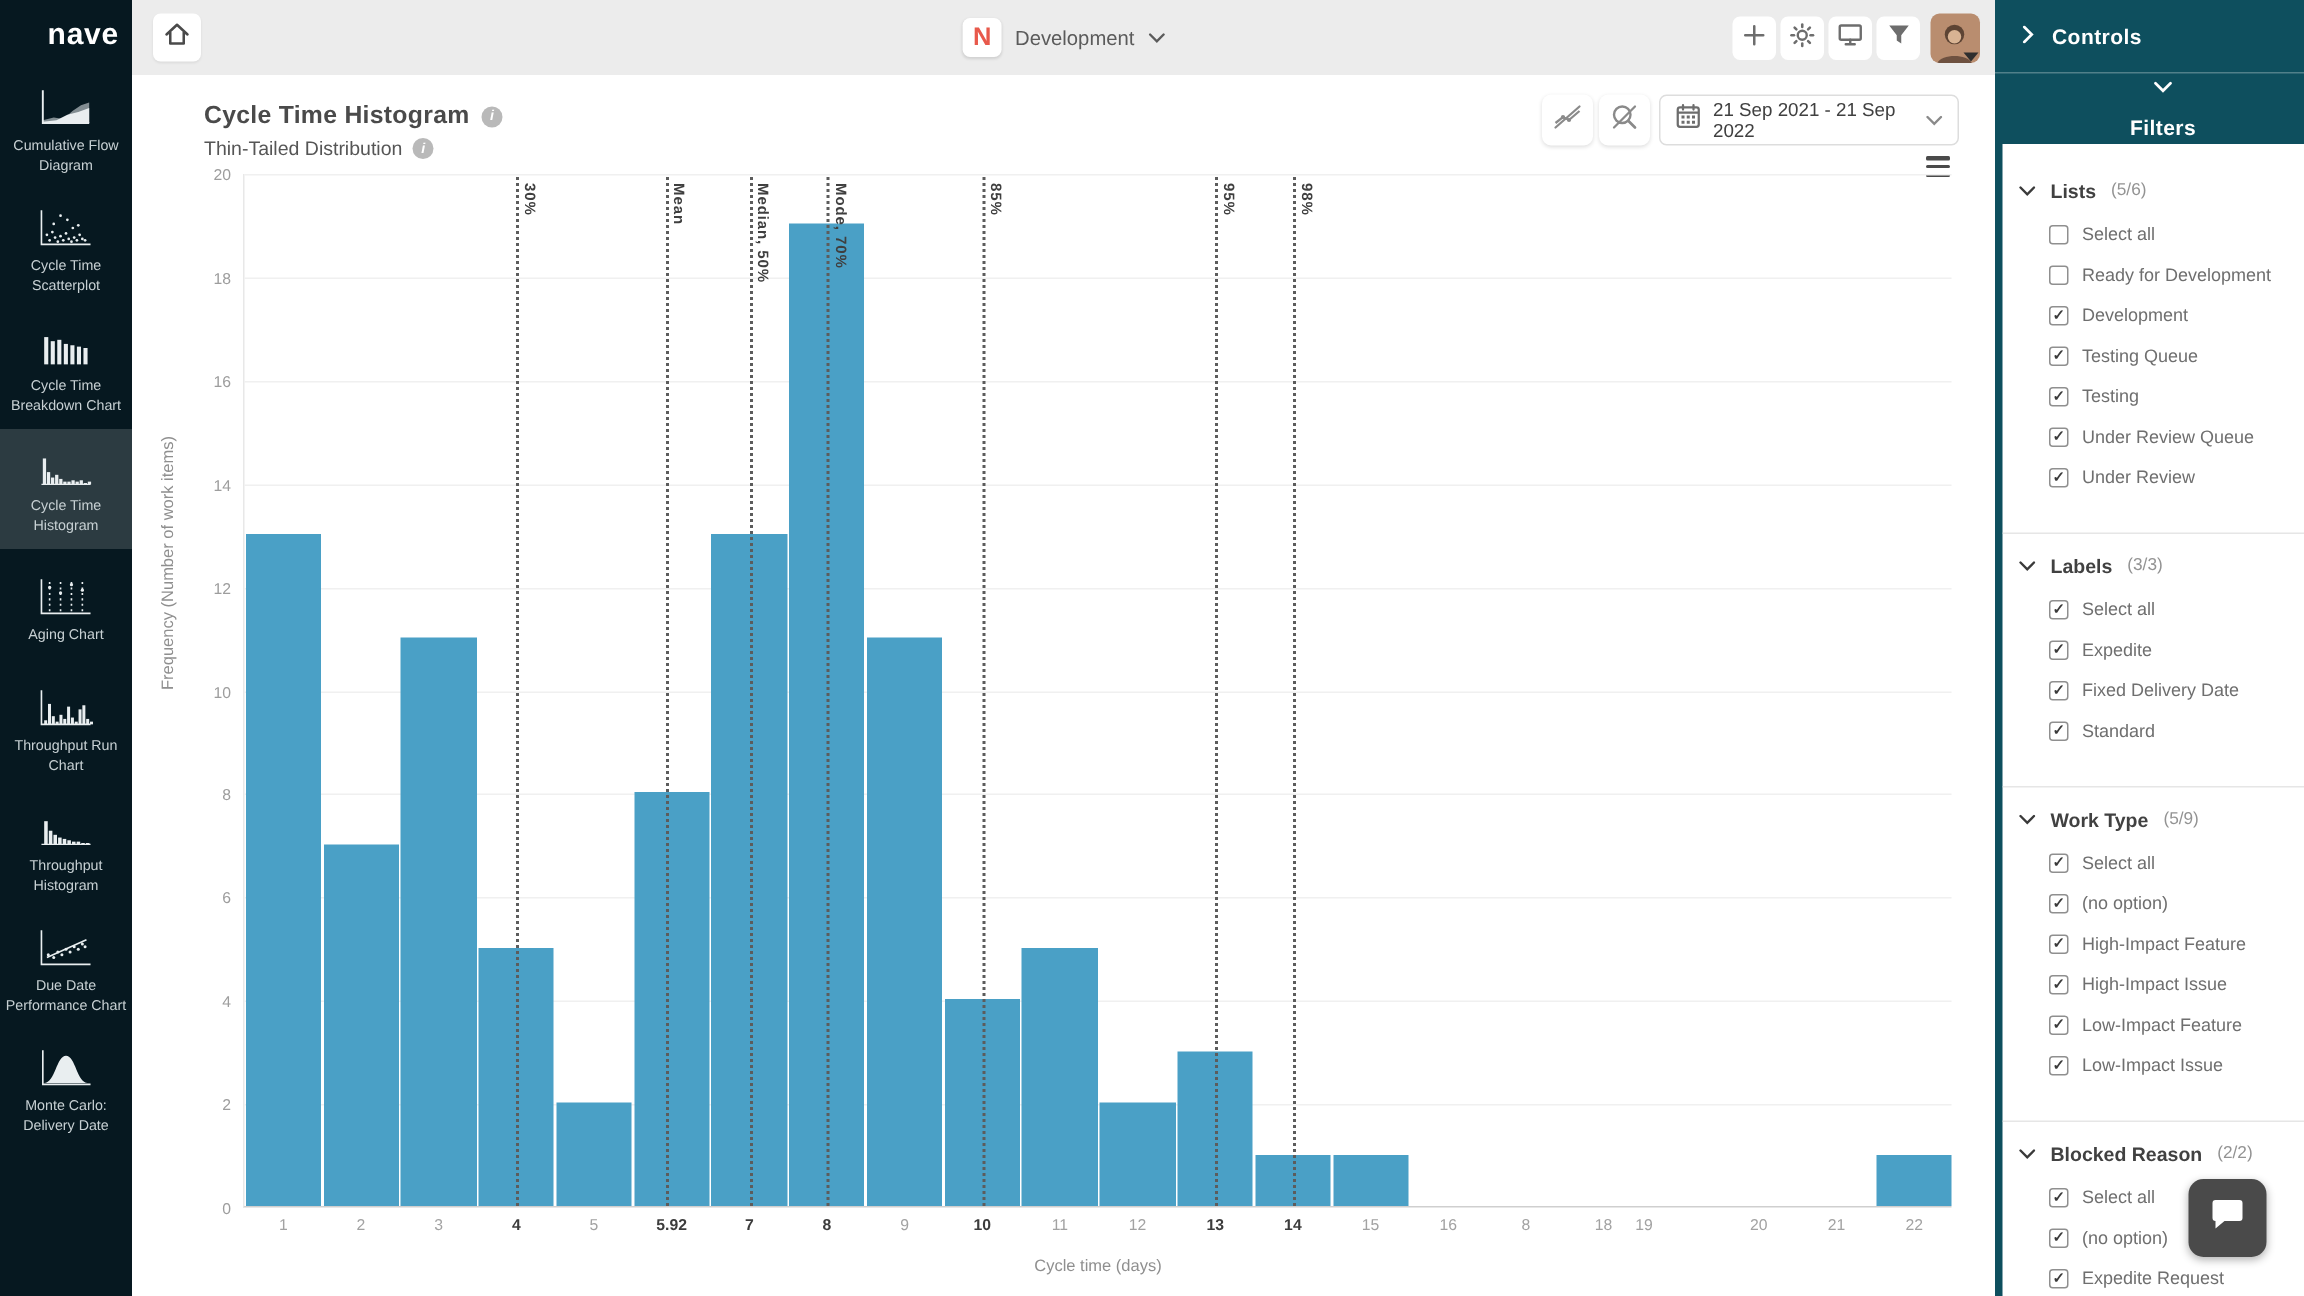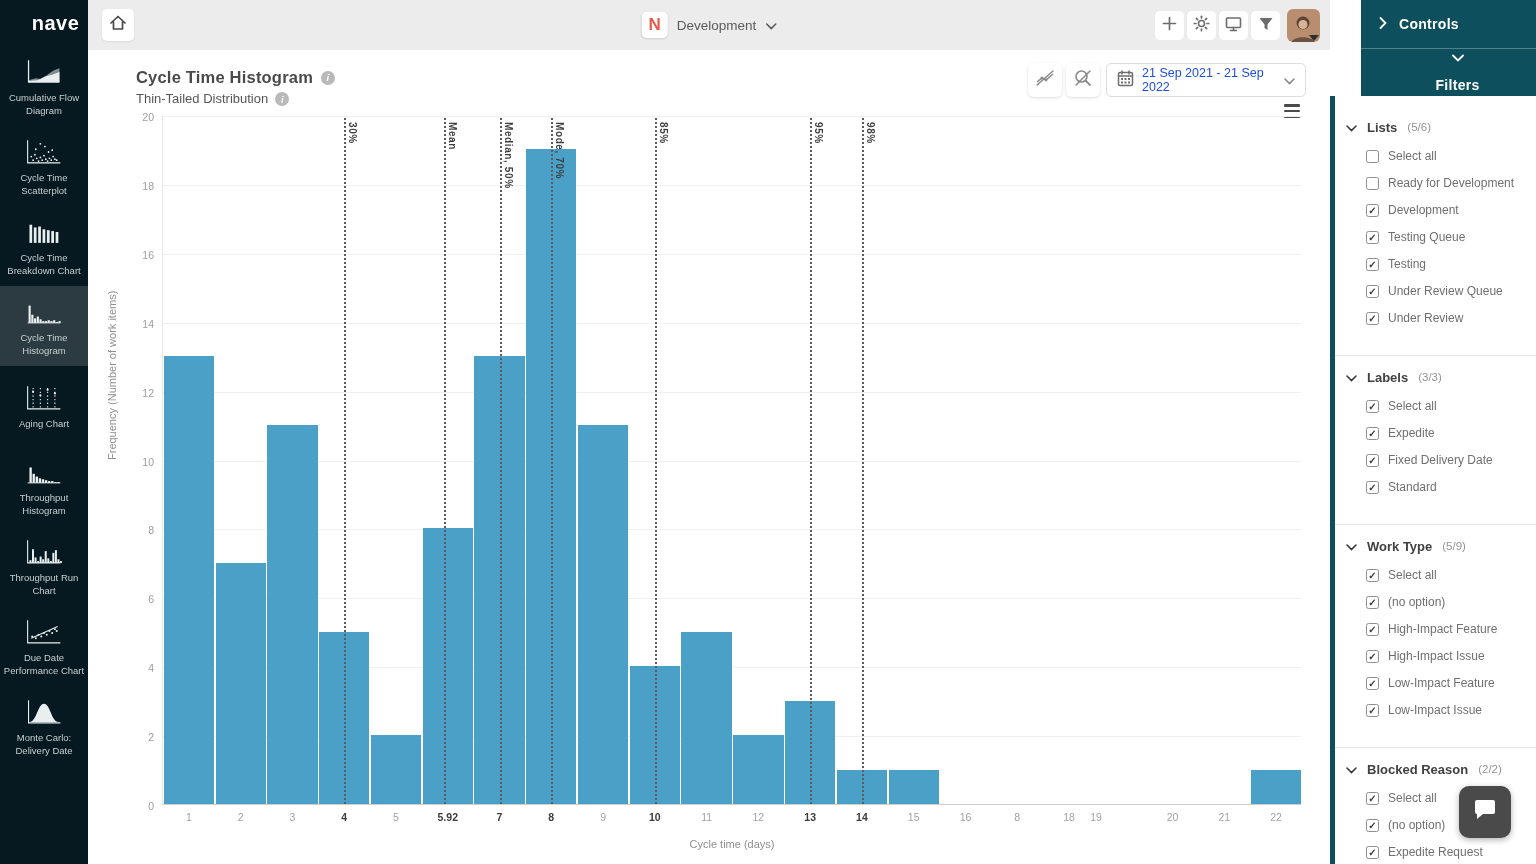--- a/index.html
+++ b/index.html
@@ -28,38 +28,38 @@
   .avatar { width:33px; height:33px; border-radius:6px; background:#b98d6f; position:relative; overflow:hidden; cursor:pointer; margin-left:4px; }
   .avatar svg { position:absolute; left:0; top:2px; }
   .avatar .caret { position:absolute; right:1px; bottom:1px; width:0; height:0; border-left:5px solid transparent; border-right:5px solid transparent; border-top:6px solid #2e2e2e; }
 
   
   .chart-title { position:absolute; left:48px; top:68px; font-size:16.5px; font-weight:700; color:#4a4a4a; letter-spacing:.2px; display:flex; align-items:center; gap:8px; }
   .chart-subtitle { position:absolute; left:48px; top:91px; font-size:13px; color:#565656; display:flex; align-items:flex-end; gap:7px; }
   .info-dot { width:14px; height:14px; border-radius:50%; background:#b9b9b9; color:#fff; font-size:9.5px; font-weight:700; display:inline-flex; align-items:center; justify-content:center; font-style:italic; cursor:pointer; }
   .tool-btn { position:absolute; top:63px; width:34px; height:34px; background:#fff; border-radius:6px; box-shadow:0 1px 3px rgba(0,0,0,.14); display:flex; align-items:center; justify-content:center; cursor:pointer; }
   .date-box { position:absolute; left:1018px; top:63px; width:200px; height:34px; border:1px solid #ddd; border-radius:5px; background:#fff; display:flex; align-items:center; gap:8px; padding:0 10px; cursor:pointer; }
-  .date-text { font-size:12.5px; color:#1d4ed8; flex:1; }
+  .date-text { font-size:12.5px; color:#404040; flex:1; }
   .burger { position:absolute; left:1196px; top:104px; width:16px; height:14px; display:flex; flex-direction:column; justify-content:space-between; cursor:pointer; }
   .burger i { display:block; height:2.5px; background:#4a4a4a; border-radius:1px; }
 
   
   .plot { position:absolute; left:74px; top:116px; width:1139px; height:689px; border-left:1px solid #e8e8e8; border-bottom:1px solid #cfcfcf; }
   .gridline { position:absolute; left:0; width:100%; height:1px; background:#f0f0f0; }
   .ylab { position:absolute; width:30px; text-align:right; font-size:10.5px; color:#9d9d9d; }
   .ytitle { position:absolute; left:18px; top:460px; transform:rotate(-90deg); transform-origin:left top; font-size:11px; color:#8f8f8f; white-space:nowrap; }
   .bar { position:absolute; bottom:0; background:#4AA0C6; }
   .pline { position:absolute; top:2px; bottom:0; width:0; border-left:2px dotted #5c5c5c; }
   .pline-label { position:absolute; top:6px; writing-mode:vertical-rl; font-size:10px; font-weight:700; color:#3f3f3f; letter-spacing:.6px; white-space:nowrap; z-index:3; }
   .xtick { position:absolute; top:695px; width:52px; text-align:center; font-size:10.5px; color:#a2a2a2; }
   .xtick.bold { color:#3c3c3c; font-weight:700; }
   .xtitle { position:absolute; top:722px; width:100%; text-align:center; font-size:11px; color:#8f8f8f; }
 
   
-  .panel { position:absolute; right:0; top:0; width:206px; height:864px; background:#fff; z-index:6;padding-left:31px; }
+  .panel { position:absolute; right:0; top:0; width:206px; height:864px; background:#fff; z-index:6; }
   .panel-head { height:48px; background:#0E4F5E; color:#fff; display:flex; align-items:center; gap:12px; padding-left:18px; font-size:14px; font-weight:700; letter-spacing:.3px; cursor:pointer; }
   .panel-head + .panel-head { border-top:1px solid rgba(255,255,255,.28);flex-direction:column; }
   .panel-body { position:absolute; top:96px; bottom:0; left:0; right:0; background:#fff; border-left:5px solid #0E4F5E; overflow:hidden; padding-top:12px; }
   .sec { padding:10px 0 14px 0; }
   .sec-head { display:flex; align-items:center; gap:10px; padding-left:11px; cursor:pointer; }
   .sec-title { font-size:13px; font-weight:700; color:#414141; }
   .sec-count { font-size:11.5px; color:#939393; }
   .cb-row { display:flex; align-items:center; gap:9px; padding-left:31px; margin-top:13px; cursor:pointer; }
   .cb { width:13px; height:13px; border:1.5px solid #8f8f8f; border-radius:2.5px; display:flex; align-items:center; justify-content:center; font-size:10px; font-weight:700; color:#3a3a3a; background:#fff; flex:none; }
   .cb-label { font-size:12px; color:#6f6f6f; white-space:nowrap; }
@@ -159,55 +159,55 @@
               <circle cx="18" cy="12" r="1.2" fill="#e9eef0"></circle>
               <circle cx="26" cy="6" r="1.2" fill="#e9eef0"></circle>
               <circle cx="34" cy="10" r="1.2" fill="#e9eef0"></circle>
             </svg>
           </span>
           <span class="side-label">Aging Chart</span>
         </div>
         <div class="side-item">
           <span class="side-icon">
             <svg viewBox="0 0 44 30">
-              <rect x="6" y="10" width="2.6" height="17" fill="#e9eef0"></rect>
-              <rect x="9.4" y="17" width="2.6" height="10" fill="#e9eef0"></rect>
-              <rect x="12.8" y="20" width="2.6" height="7" fill="#e9eef0"></rect>
-              <rect x="16.200000000000003" y="22" width="2.6" height="5" fill="#e9eef0"></rect>
-              <rect x="19.6" y="23" width="2.6" height="4" fill="#e9eef0"></rect>
-              <rect x="23" y="24" width="2.6" height="3" fill="#e9eef0"></rect>
-              <rect x="26.400000000000002" y="25" width="2.6" height="2" fill="#e9eef0"></rect>
-              <rect x="29.800000000000004" y="25" width="2.6" height="2" fill="#e9eef0"></rect>
-              <rect x="33.2" y="26" width="2.6" height="1" fill="#e9eef0"></rect>
-              <rect x="36.6" y="26" width="2.6" height="1" fill="#e9eef0"></rect>
-              <path d="M4 27 H40" stroke="#e9eef0" stroke-width="1"></path>
-            </svg>
-          </span>
-          <span class="side-label">Throughput Histogram</span>
-        </div>
-        <div class="side-item">
-          <span class="side-icon">
-            <svg viewBox="0 0 44 30">
               <rect x="6" y="24" width="2.2" height="3" fill="#e9eef0"></rect>
               <rect x="8.8" y="12" width="2.2" height="15" fill="#e9eef0"></rect>
               <rect x="11.600000000000001" y="21" width="2.2" height="6" fill="#e9eef0"></rect>
               <rect x="14.4" y="25" width="2.2" height="2" fill="#e9eef0"></rect>
               <rect x="17.200000000000003" y="20" width="2.2" height="7" fill="#e9eef0"></rect>
               <rect x="20" y="23" width="2.2" height="4" fill="#e9eef0"></rect>
               <rect x="22.8" y="14" width="2.2" height="13" fill="#e9eef0"></rect>
               <rect x="25.6" y="22" width="2.2" height="5" fill="#e9eef0"></rect>
               <rect x="28.400000000000002" y="25" width="2.2" height="2" fill="#e9eef0"></rect>
               <rect x="31.200000000000003" y="16" width="2.2" height="11" fill="#e9eef0"></rect>
               <rect x="34" y="13" width="2.2" height="14" fill="#e9eef0"></rect>
               <rect x="36.800000000000004" y="23" width="2.2" height="4" fill="#e9eef0"></rect>
               <rect x="39.6" y="25" width="2.2" height="2" fill="#e9eef0"></rect>
               <path d="M4 2 V27 H40" stroke="#e9eef0" stroke-width="1.2" fill="none"></path>
             </svg>
           </span>
           <span class="side-label">Throughput Run Chart</span>
+        </div>
+        <div class="side-item">
+          <span class="side-icon">
+            <svg viewBox="0 0 44 30">
+              <rect x="6" y="10" width="2.6" height="17" fill="#e9eef0"></rect>
+              <rect x="9.4" y="17" width="2.6" height="10" fill="#e9eef0"></rect>
+              <rect x="12.8" y="20" width="2.6" height="7" fill="#e9eef0"></rect>
+              <rect x="16.200000000000003" y="22" width="2.6" height="5" fill="#e9eef0"></rect>
+              <rect x="19.6" y="23" width="2.6" height="4" fill="#e9eef0"></rect>
+              <rect x="23" y="24" width="2.6" height="3" fill="#e9eef0"></rect>
+              <rect x="26.400000000000002" y="25" width="2.6" height="2" fill="#e9eef0"></rect>
+              <rect x="29.800000000000004" y="25" width="2.6" height="2" fill="#e9eef0"></rect>
+              <rect x="33.2" y="26" width="2.6" height="1" fill="#e9eef0"></rect>
+              <rect x="36.6" y="26" width="2.6" height="1" fill="#e9eef0"></rect>
+              <path d="M4 27 H40" stroke="#e9eef0" stroke-width="1"></path>
+            </svg>
+          </span>
+          <span class="side-label">Throughput Histogram</span>
         </div>
         <div class="side-item">
           <span class="side-icon">
             <svg viewBox="0 0 44 30">
               <path d="M4 2 V27 H40" stroke="#e9eef0" stroke-width="1.2" fill="none"></path>
               <path d="M8 22 L37 9" stroke="#e9eef0" stroke-width="1.2"></path>
               <circle cx="9" cy="20" r="1.1" fill="#e9eef0"></circle>
               <circle cx="13" cy="22" r="1.1" fill="#e9eef0"></circle>
               <circle cx="16" cy="18" r="1.1" fill="#e9eef0"></circle>
               <circle cx="19" cy="20" r="1.1" fill="#e9eef0"></circle>

